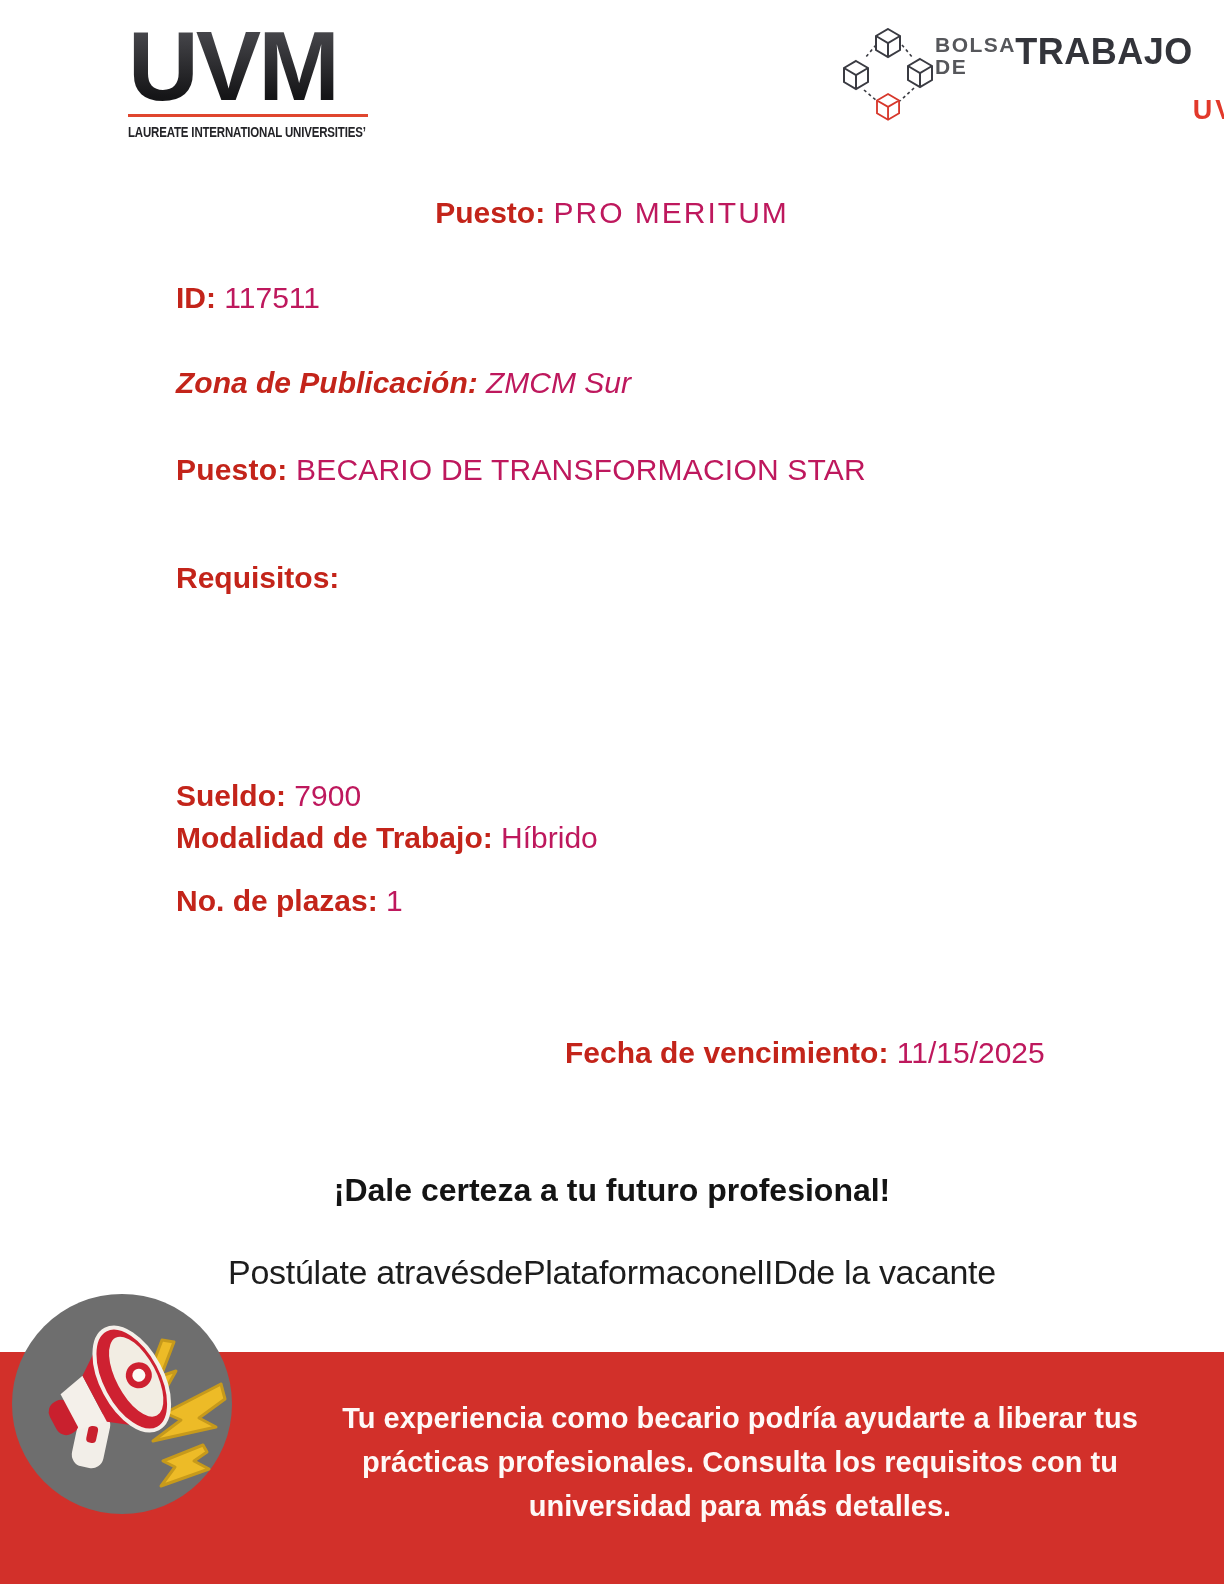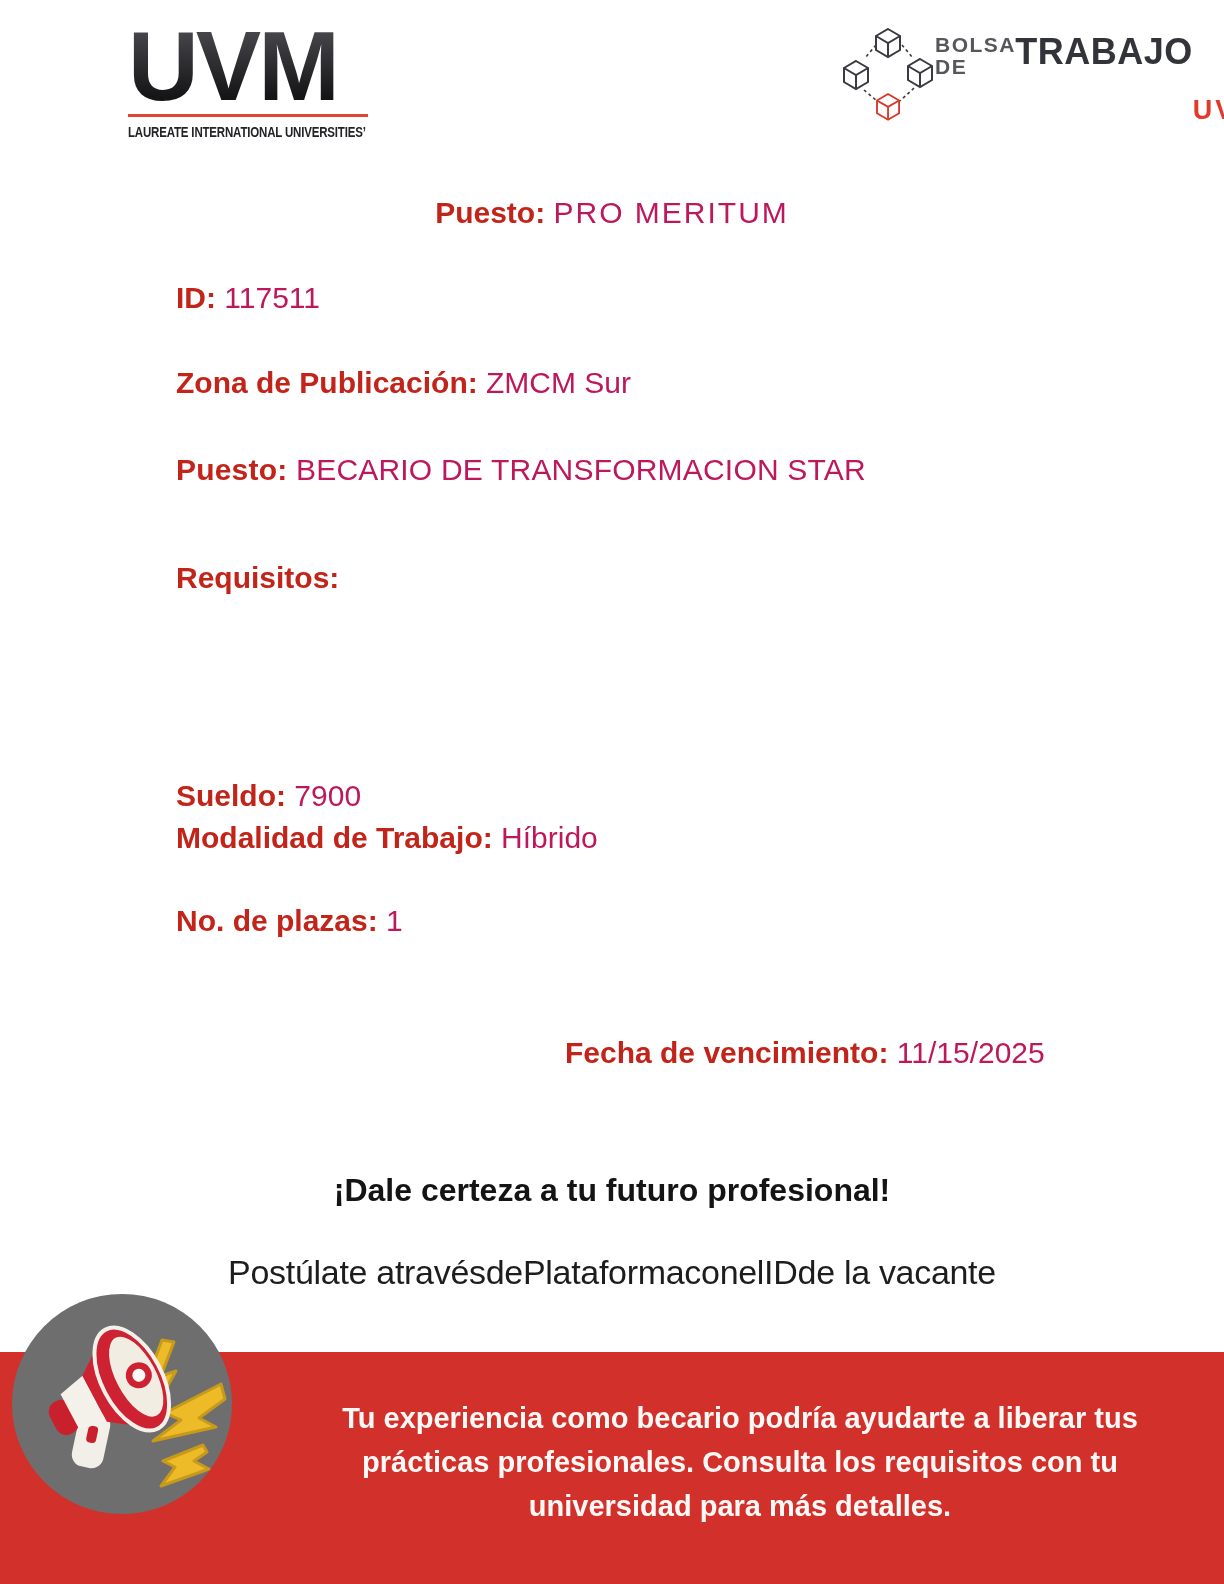--- a/index.html
+++ b/index.html
@@ -33,29 +33,29 @@
   .bolsa-line2 { font-size:36px; font-weight:700; letter-spacing:0.5px; color:#33343a; line-height:36px; }
   .bolsa-line3 { font-size:27px; font-weight:800; letter-spacing:3px; color:#e2392b; line-height:28px; align-self:flex-end; }
 
   
   .label { color:#c3241a; font-weight:700; }
   .value { color:#be185d; font-weight:400; }
   .field { position:absolute; left:128px; font-size:30px; line-height:34px;margin-left:48px; }
   .empresa-line { position:absolute; left:0; top:196px; width:1224px; text-align:center; font-size:30px; }
   .empresa-line .value { letter-spacing:2px; }
   .id-line   { top:281px; }
-  .zona-line { top:366px; }
+  .zona-line { top:366px;font-style:italic; }
   .puesto-line { top:453px; letter-spacing:0.2px; }
   .requisitos-line { top:561px; }
   .req-list { position:absolute; left:167px; top:623px; list-style:none; }
   .req-item { font-size:29px; line-height:43px; }
   .bullet { color:#c3241a; font-weight:700; margin-right:12px; }
   .sueldo-line { top:779px; }
   .modalidad-line { top:821px; }
-  .plazas-line { top:904px;text-align:right; }
+  .plazas-line { top:884px;text-align:right; }
   .fecha-line { position:absolute; left:565px; top:1036px; font-size:30px; }
 
   
   .cta-headline {
     position:absolute; left:0; top:1172px; width:1224px; text-align:center;
     font-size:32px; font-weight:700; color:#141414;
   }
   .cta-subline {
     position:absolute; left:0; top:1206px; width:1224px; text-align:center;
     font-size:34px; font-weight:400; color:#1d1d1d; letter-spacing:-0.3px;margin-top:47px;

